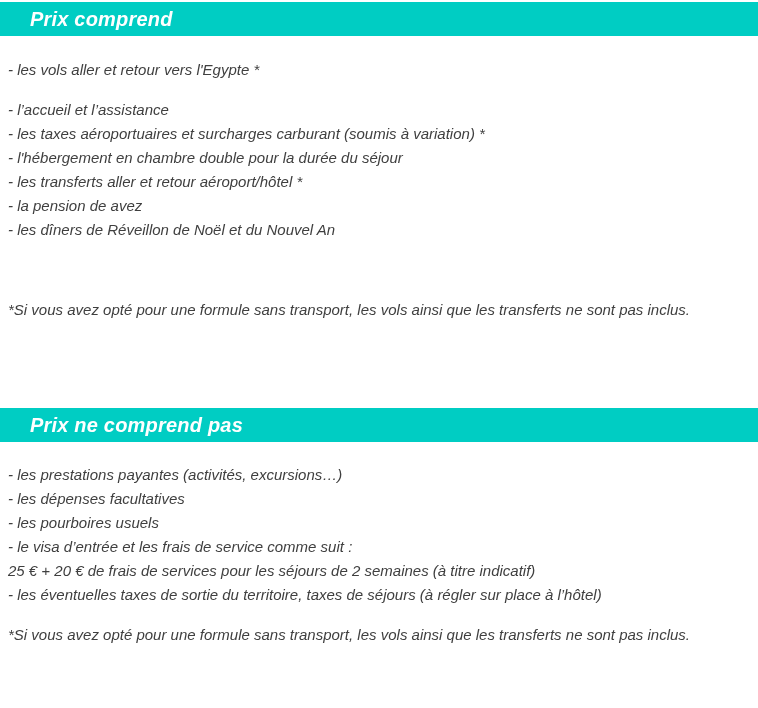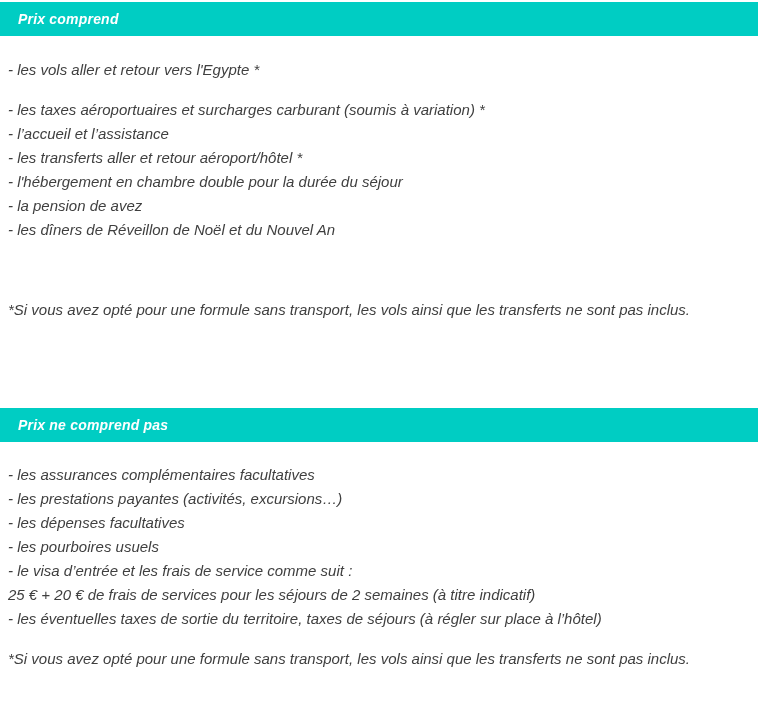--- a/index.html
+++ b/index.html
@@ -20,22 +20,22 @@
     width: 758px;
     display: flex;
     align-items: center;
   }
   #bar-included { margin-top: 2px; }
   #bar-excluded { margin-top: 86px; text-align: right; }
   .section-title {
     color: #ffffff;
     font-style: italic;
     font-weight: bold;
-    font-size: 14px;
-    margin: 0;
+    font-size: 20px;
+    margin: 12px;
     padding-left: 18px;
     letter-spacing: 0.2px;
     white-space: nowrap;
   }
   .section-body {
     font-style: italic;
     color: #3f3f3f;
     font-size: 15px;
     line-height: 24px;
     padding-left: 8px;
@@ -53,35 +53,34 @@
 </style>
 </head>
 <body>
 
 <div class="section-bar" id="bar-included">
   <h2 class="section-title">Prix comprend</h2>
 </div>
 
 <div class="section-body" id="body-included">
   <p class="gap-after">- les vols aller et retour vers l'Egypte *</p>
+  <p>- l’accueil et l’assistance</p>
   <p>- les taxes aéroportuaires et surcharges carburant (soumis à variation) *</p>
-  <p>- l’accueil et l’assistance</p>
+  <p>- l'hébergement en chambre double pour la durée du séjour</p>
   <p>- les transferts aller et retour aéroport/hôtel *</p>
-  <p>- l'hébergement en chambre double pour la durée du séjour</p>
   <p>- la pension de avez</p>
   <p>- les dîners de Réveillon de Noël et du Nouvel An</p>
   <p class="note-included">*Si vous avez opté pour une formule sans transport, les vols ainsi que les transferts ne sont pas inclus.</p>
 </div>
 
 <div class="section-bar" id="bar-excluded">
   <h2 class="section-title">Prix ne comprend pas</h2>
 </div>
 
 <div class="section-body" id="body-excluded">
-  <p>- les assurances complémentaires facultatives</p>
   <p>- les prestations payantes (activités, excursions…)</p>
   <p>- les dépenses facultatives</p>
   <p>- les pourboires usuels</p>
   <p>- le visa d’entrée et les frais de service comme suit :</p>
   <p>25 € + 20 € de frais de services pour les séjours de 2 semaines (à titre indicatif)</p>
   <p>- les éventuelles taxes de sortie du territoire, taxes de séjours (à régler sur place à l’hôtel)</p>
   <p class="note-excluded">*Si vous avez opté pour une formule sans transport, les vols ainsi que les transferts ne sont pas inclus.</p>
 </div>
 
 </body></html>

